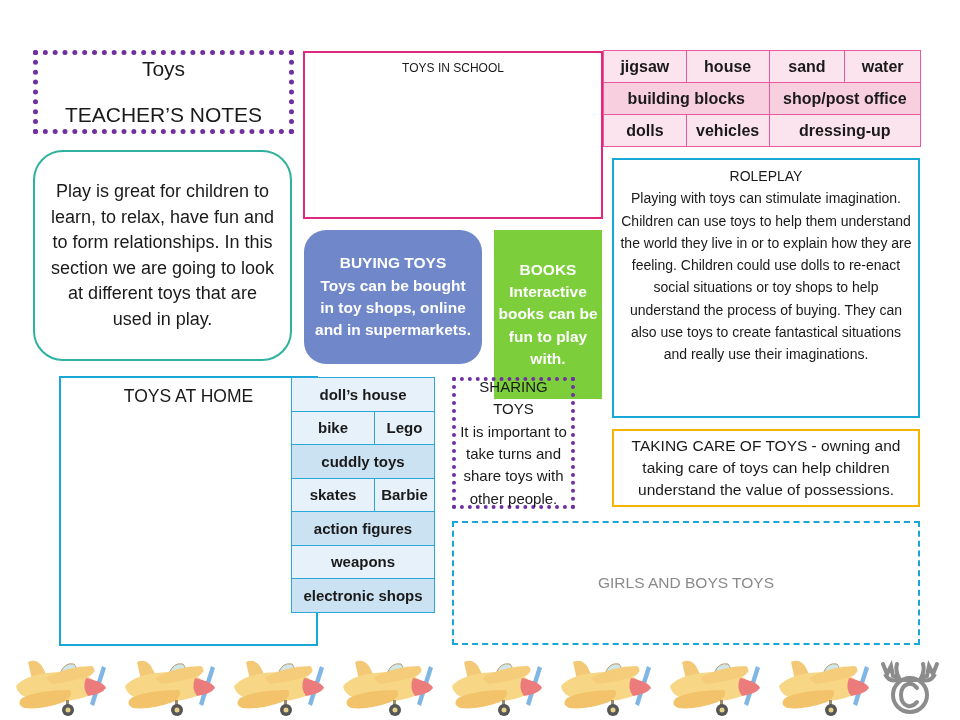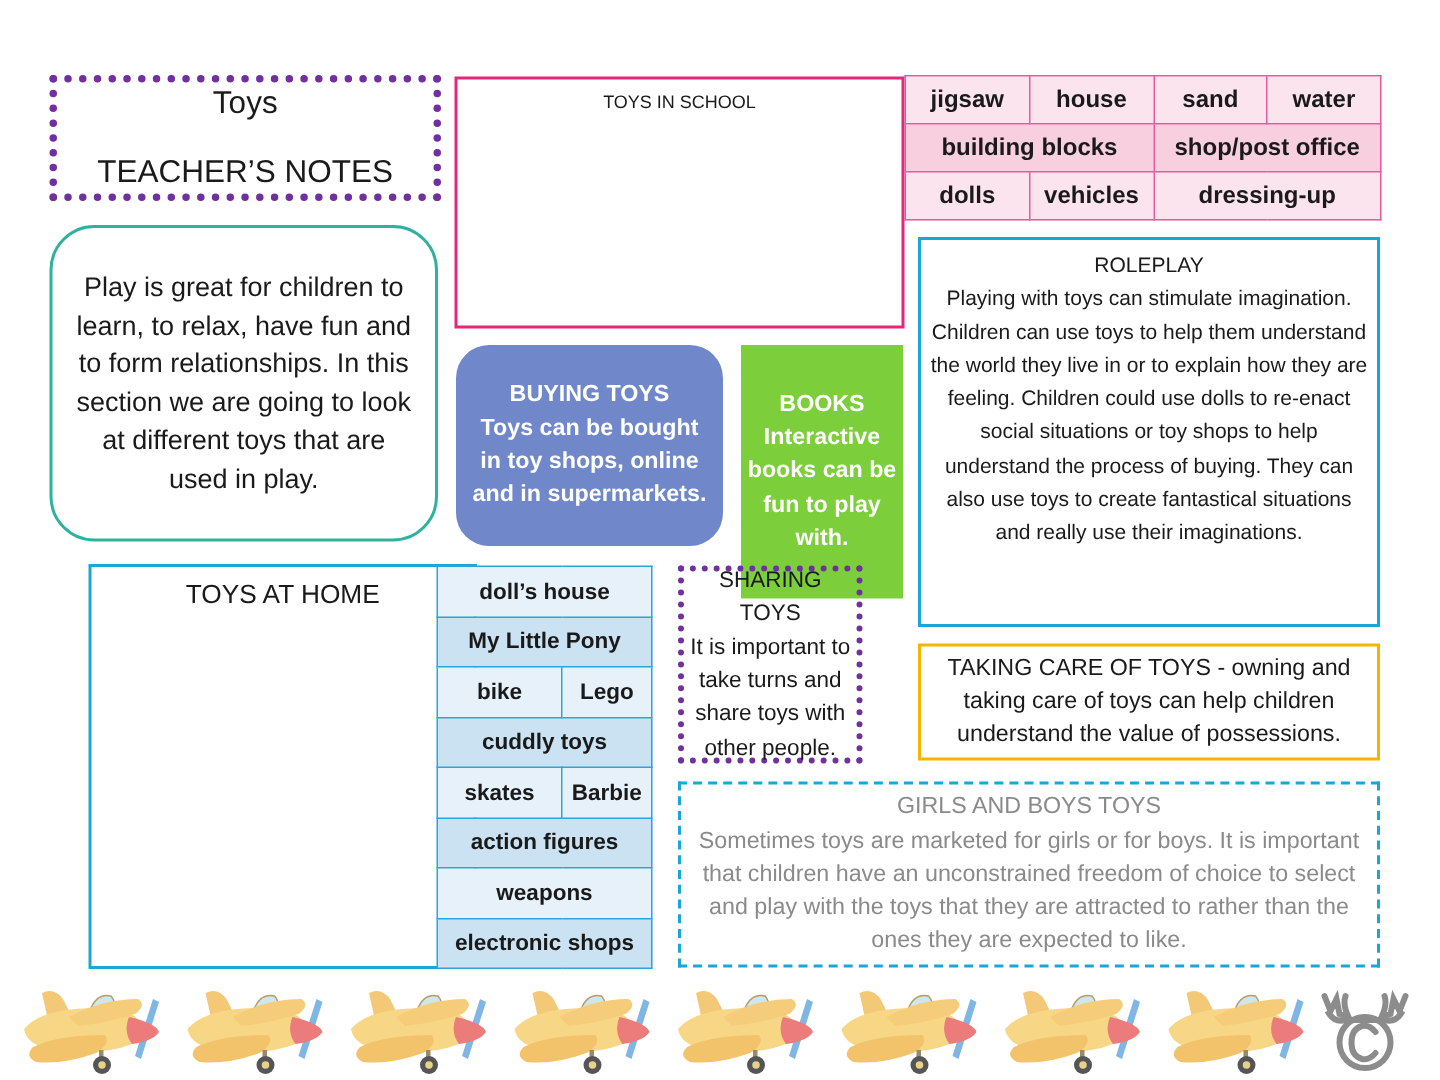--- a/index.html
+++ b/index.html
@@ -120,23 +120,20 @@
 
 <div id="home-box" class="abs center">
   <p>TOYS AT HOME</p>
 </div>
 
 <table id="blue-table" class="abs">
   <tbody>
       <tr>
         <td colspan="2">doll’s house</td>
       </tr>
-  <tr class="alt">
-        <td colspan="2">My Little Pony</td>
-      </tr>
   <tr>
     <td style="width:72px">bike</td>
     <td style="width:52px">Lego</td>
   </tr>
   <tr class="alt">
         <td colspan="2">cuddly toys</td>
       </tr>
   <tr>
     <td>skates</td>
     <td>Barbie</td>
@@ -160,21 +157,20 @@
   </p>
 </div>
 
 <div id="care-box" class="abs">
   <p>TAKING CARE OF TOYS - owning and taking care of toys can help children understand the value of possessions.</p>
 </div>
 
 <div id="gender-box" class="abs">
   <p>
     <span>GIRLS AND BOYS TOYS</span><br>
-    <span>Sometimes toys are marketed for girls or for boys. It is important that children have an unconstrained freedom of choice to select and play with the toys that they are attracted to rather than the ones they are expected to like.</span>
   </p>
 </div>
 
 <div id="footer" class="abs">
   <svg width="0" height="0" style="position:absolute">
     <defs>
       <symbol id="plane" viewBox="0 0 100 62">
 
         <path d="M20 6 Q28 2 34 10 L40 22 L24 24 Z" fill="#f3c977"></path>
 

